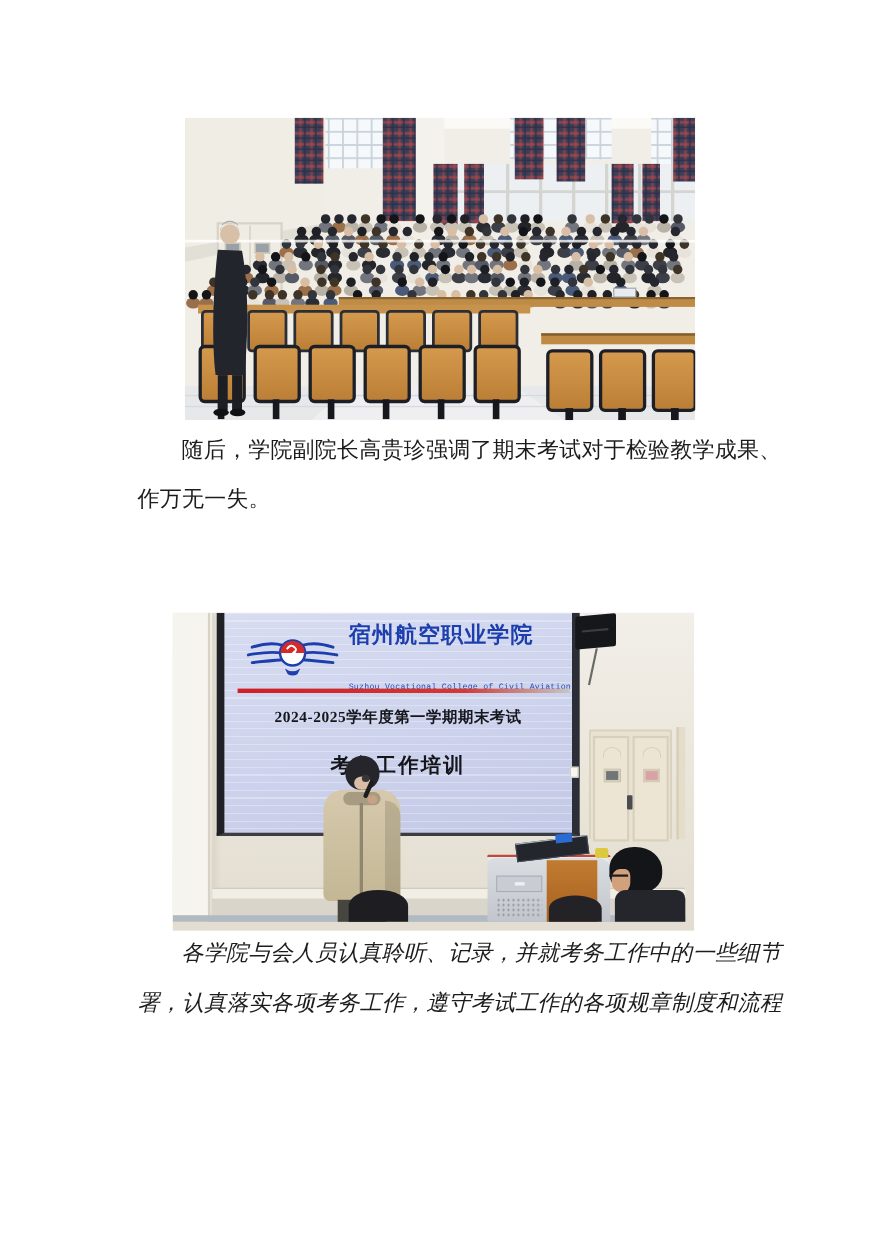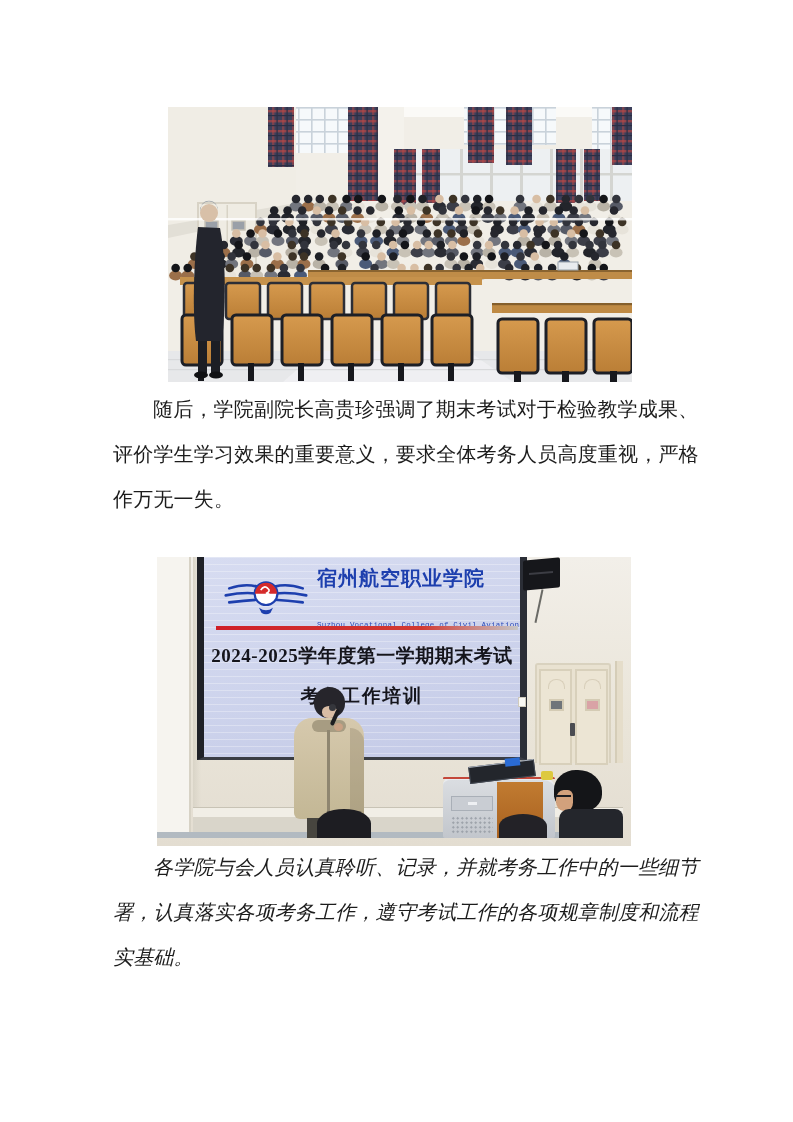--- a/index.html
+++ b/index.html
@@ -6,21 +6,21 @@
   body{background:#fff;font-family:"Liberation Serif","DejaVu Serif",serif;}
   .page{position:relative;width:793px;height:1122px;background:#ffffff;overflow:hidden;}
 
   figure{margin:0;padding:4px;}
   .photo{position:absolute;overflow:hidden;}
   .photo1{left:164px;top:103px;width:464px;height:275px;}
   .photo2{left:157px;top:557px;width:466px;height:281px;background:linear-gradient(180deg,#f2efe9 0%,#eae5d9 55%,#e3ddd1 100%);}
 
   
   .para{position:absolute;left:113px;width:578px;color:#1c1c1c;font-size:20px;letter-spacing:.2px;}
-  .para .line{height:45px;line-height:45px;white-space:nowrap;}
+  .para .line{height:45px;line-height:45px;white-space:nowrap;margin-left:12px;}
   .para .indent{text-indent:40px;}
   .para1{top:387px;}
   .para2{top:845px;font-style:italic;}
 
   
   .photo2 *{position:absolute;box-sizing:border-box;}
   .p2-leftcol{left:0;top:0;width:34px;height:281px;background:#f6f4ef;border-right:2px solid #d7d2c5;}
   .p2-colshadow{left:36px;top:0;width:8px;height:281px;background:linear-gradient(90deg,#d9d4c7,rgba(217,212,199,0));}
   .p2-baseboard{left:36px;top:250px;width:430px;height:10px;background:#f1eee6;border-top:1px solid #c8c3b5;}
   .p2-floor{left:36px;top:260px;width:430px;height:21px;background:#d9d5ca;}
@@ -30,21 +30,21 @@
     background:
       repeating-linear-gradient(180deg,rgba(255,255,255,.30) 0 1px,rgba(255,255,255,0) 1px 7px),
       linear-gradient(165deg,#d7dcf1 0%,var(--screen_background,#cdd3ec) 55%,#c3c9e6 100%);
     border-left:7px solid #1f2127;border-right:7px solid #2b2e36;border-bottom:3px solid #3a3d44;}
   .logo-row{left:18px;top:10px;display:flex;align-items:center;position:absolute;}
   .logo-mark{position:static;}
   .college-names{position:static;margin-left:7px;display:flex;flex-direction:column;}
   .college-cn{position:static;font-weight:bold;font-size:20px;letter-spacing:1px;color:var(--logo_blue,#1d3fae);line-height:22px;}
   .college-en{position:static;font-size:7.5px;color:#2b4ab8;font-family:Liberation Mono, monospace;letter-spacing:.2px;margin-top:32px;}
   .redline{left:12px;top:69px;width:302px;height:3.5px;background:linear-gradient(90deg,var(--accent_red_line,#cf1f27) 0%,#d23a32 68%,#c6c6c6 100%);}
-  .slide-title1{left:0;top:86px;width:316px;text-align:center;font-weight:bold;font-size:19px;color:#15151c;letter-spacing:.5px;}
+  .slide-title1{left:0;top:86px;width:316px;text-align:center;font-weight:bold;font-size:14px;color:#15151c;letter-spacing:.5px;}
   .slide-title2{left:0;top:126px;width:316px;text-align:center;font-weight:bold;font-size:18.5px;color:#15151c;letter-spacing:2px;}
 
   .p2-speaker{left:366px;top:2px;width:37px;height:30px;background:#16171b;border-radius:2px;transform:skewY(-5deg);}
   .p2-speaker i{position:absolute;left:6px;top:13px;width:24px;height:2px;background:#3c3d44;}
   .p2-cable{left:381px;top:32px;width:1.5px;height:34px;background:#6a6a66;transform:rotate(12deg);}
   .p2-switch{left:361px;top:140px;width:8px;height:10px;background:#f8f7f3;border:1px solid #cfcabd;}
 
   .p2-door{left:378px;top:106px;width:76px;height:100px;background:#e9e2d1;border:2px solid #d9d2bf;border-bottom:none;border-radius:3px 3px 0 0;}
   .p2-door .leaf{top:4px;width:33px;height:96px;border:2px solid #d8d0bb;background:#ece5d4;}
   .p2-door .leaf-l{left:2px;} .p2-door .leaf-r{left:38px;}
@@ -568,21 +568,20 @@
         <rect x="30" y="234" width="9" height="32" fill="#1c1e24"></rect>
         <rect x="43" y="234" width="9" height="32" fill="#1c1e24"></rect>
         <ellipse cx="33" cy="268" rx="7" ry="3.5" fill="#101114"></ellipse>
         <ellipse cx="48" cy="268" rx="7" ry="3.5" fill="#101114"></ellipse>
       </g>
     </svg>
   </figure>
 
   <div class="para para1">
     <div class="line indent">随后，学院副院长高贵珍强调了期末考试对于检验教学成果、</div>
-    <div class="line">评价学生学习效果的重要意义，要求全体考务人员高度重视，严格</div>
     <div class="line">作万无一失。</div>
   </div>
 
   <figure class="photo photo2">
     <div class="p2-leftcol"></div>
     <div class="p2-colshadow"></div>
     <div class="p2-baseboard"></div>
     <div class="p2-floor"></div>
     <div class="p2-floorstrip"></div>
 
@@ -659,16 +658,15 @@
     <div class="p2-head2"></div>
     <div class="man-hair"></div>
     <div class="man-face"></div>
     <div class="man-glasses"></div>
     <div class="man-body"></div>
   </figure>
 
   <div class="para para2">
     <div class="line indent">各学院与会人员认真聆听、记录，并就考务工作中的一些细节</div>
     <div class="line">署，认真落实各项考务工作，遵守考试工作的各项规章制度和流程</div>
-    <div class="line">实基础。</div>
   </div>
 
 </div>
 
 </body></html>

